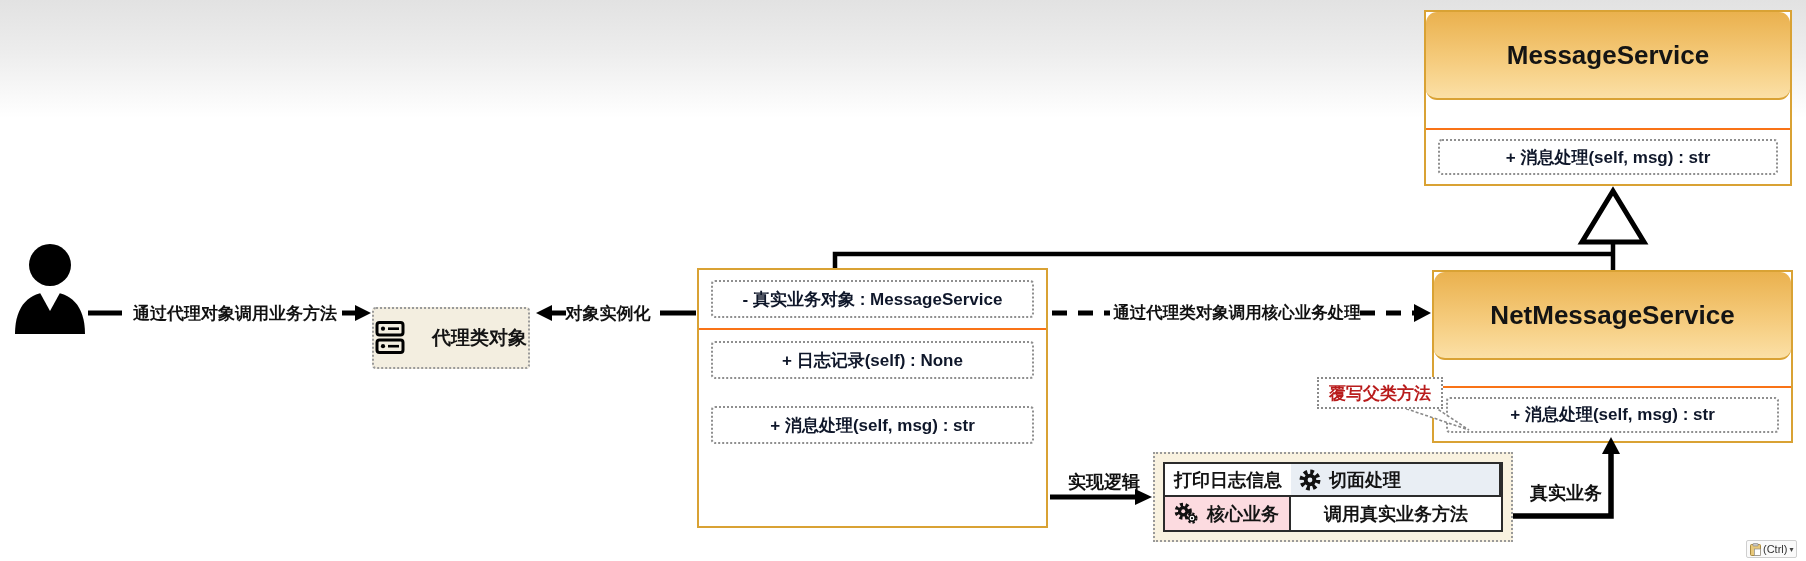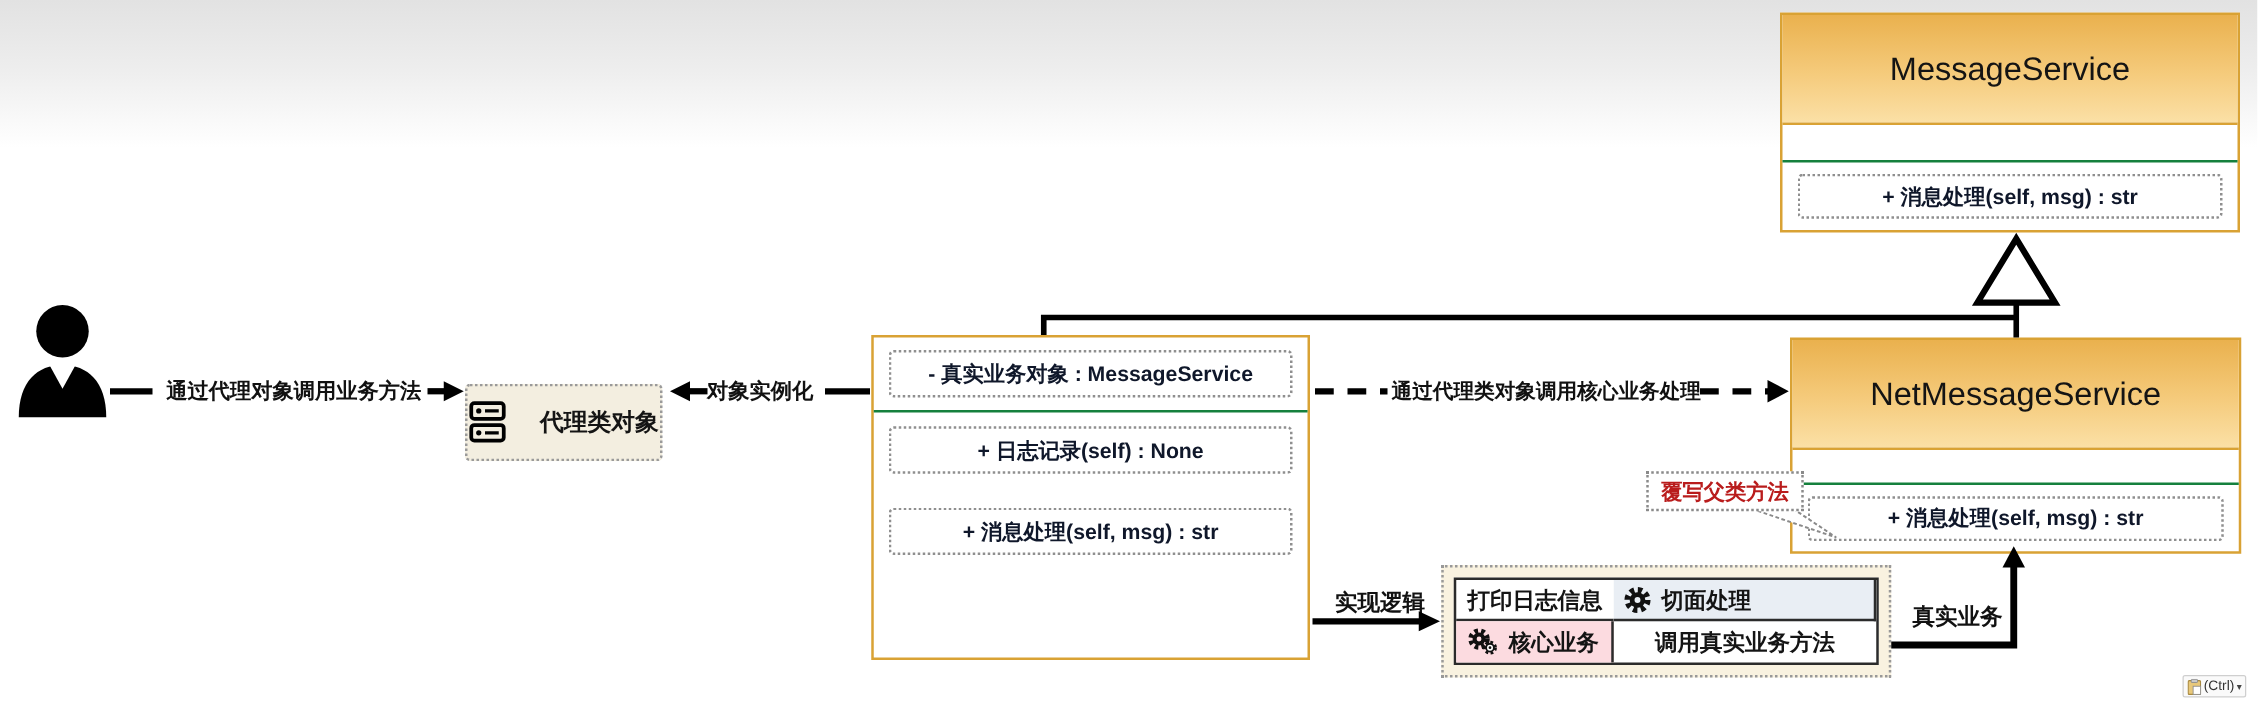--- a/index.html
+++ b/index.html
@@ -4,24 +4,24 @@
 <style>
   html,body{margin:0;padding:0;}
   body{font-family:"Liberation Sans","DejaVu Sans",sans-serif;}
   #canvas{position:relative;width:1806px;height:561px;background:#ffffff;overflow:hidden;}
   #topshade{position:absolute;left:0;top:0;width:1806px;height:118px;
             background:linear-gradient(180deg,#e2e2e2 0%,#ededed 45%,#ffffff 100%);}
   
   .cls{position:absolute;background:#ffffff;border:2px solid #d9a234;box-sizing:border-box;
        display:flex;flex-direction:column;}
   .cls .hdr{flex:0 0 auto;display:flex;align-items:center;justify-content:center;
-            font-weight:normal;color:#141414;border-bottom:2px solid #d9a234;
-            background:linear-gradient(180deg,#eab14e 0%,#f5cb7c 55%,#fbe0a6 100%);}
+            font-weight:bold;color:#141414;border-bottom:2px solid #d9a234;
+            background:linear-gradient(180deg,#eab14e 0%,#f5cb7c 55%,#fbe0a6 100%);border-radius:11px;}
   .cls .sec{box-sizing:border-box;display:flex;align-items:center;justify-content:center;}
-  .cls .sec.mid{border-bottom:2px solid #15803d;}
+  .cls .sec.mid{border-bottom:2px solid #f97316;}
   .memb{box-sizing:border-box;border:2px dotted #8f8f8f;border-radius:4px;background:#fff;
         display:flex;align-items:center;justify-content:center;font-weight:bold;
         font-size:17px;color:#0f172a;white-space:nowrap;width:calc(100% - 24px);}
   
   .lbl{position:absolute;transform:translate(-50%,-50%);font-weight:bold;color:#111;
        white-space:nowrap;font-size:17px;}
   
   #proxyObj{position:absolute;left:372px;top:287px;width:158px;height:62px;box-sizing:border-box;
             background:#f3eee0;border:2px dotted #9a9a9a;border-radius:4px;
             display:flex;align-items:center;justify-content:center;gap:27px;margin-top:20px;}

